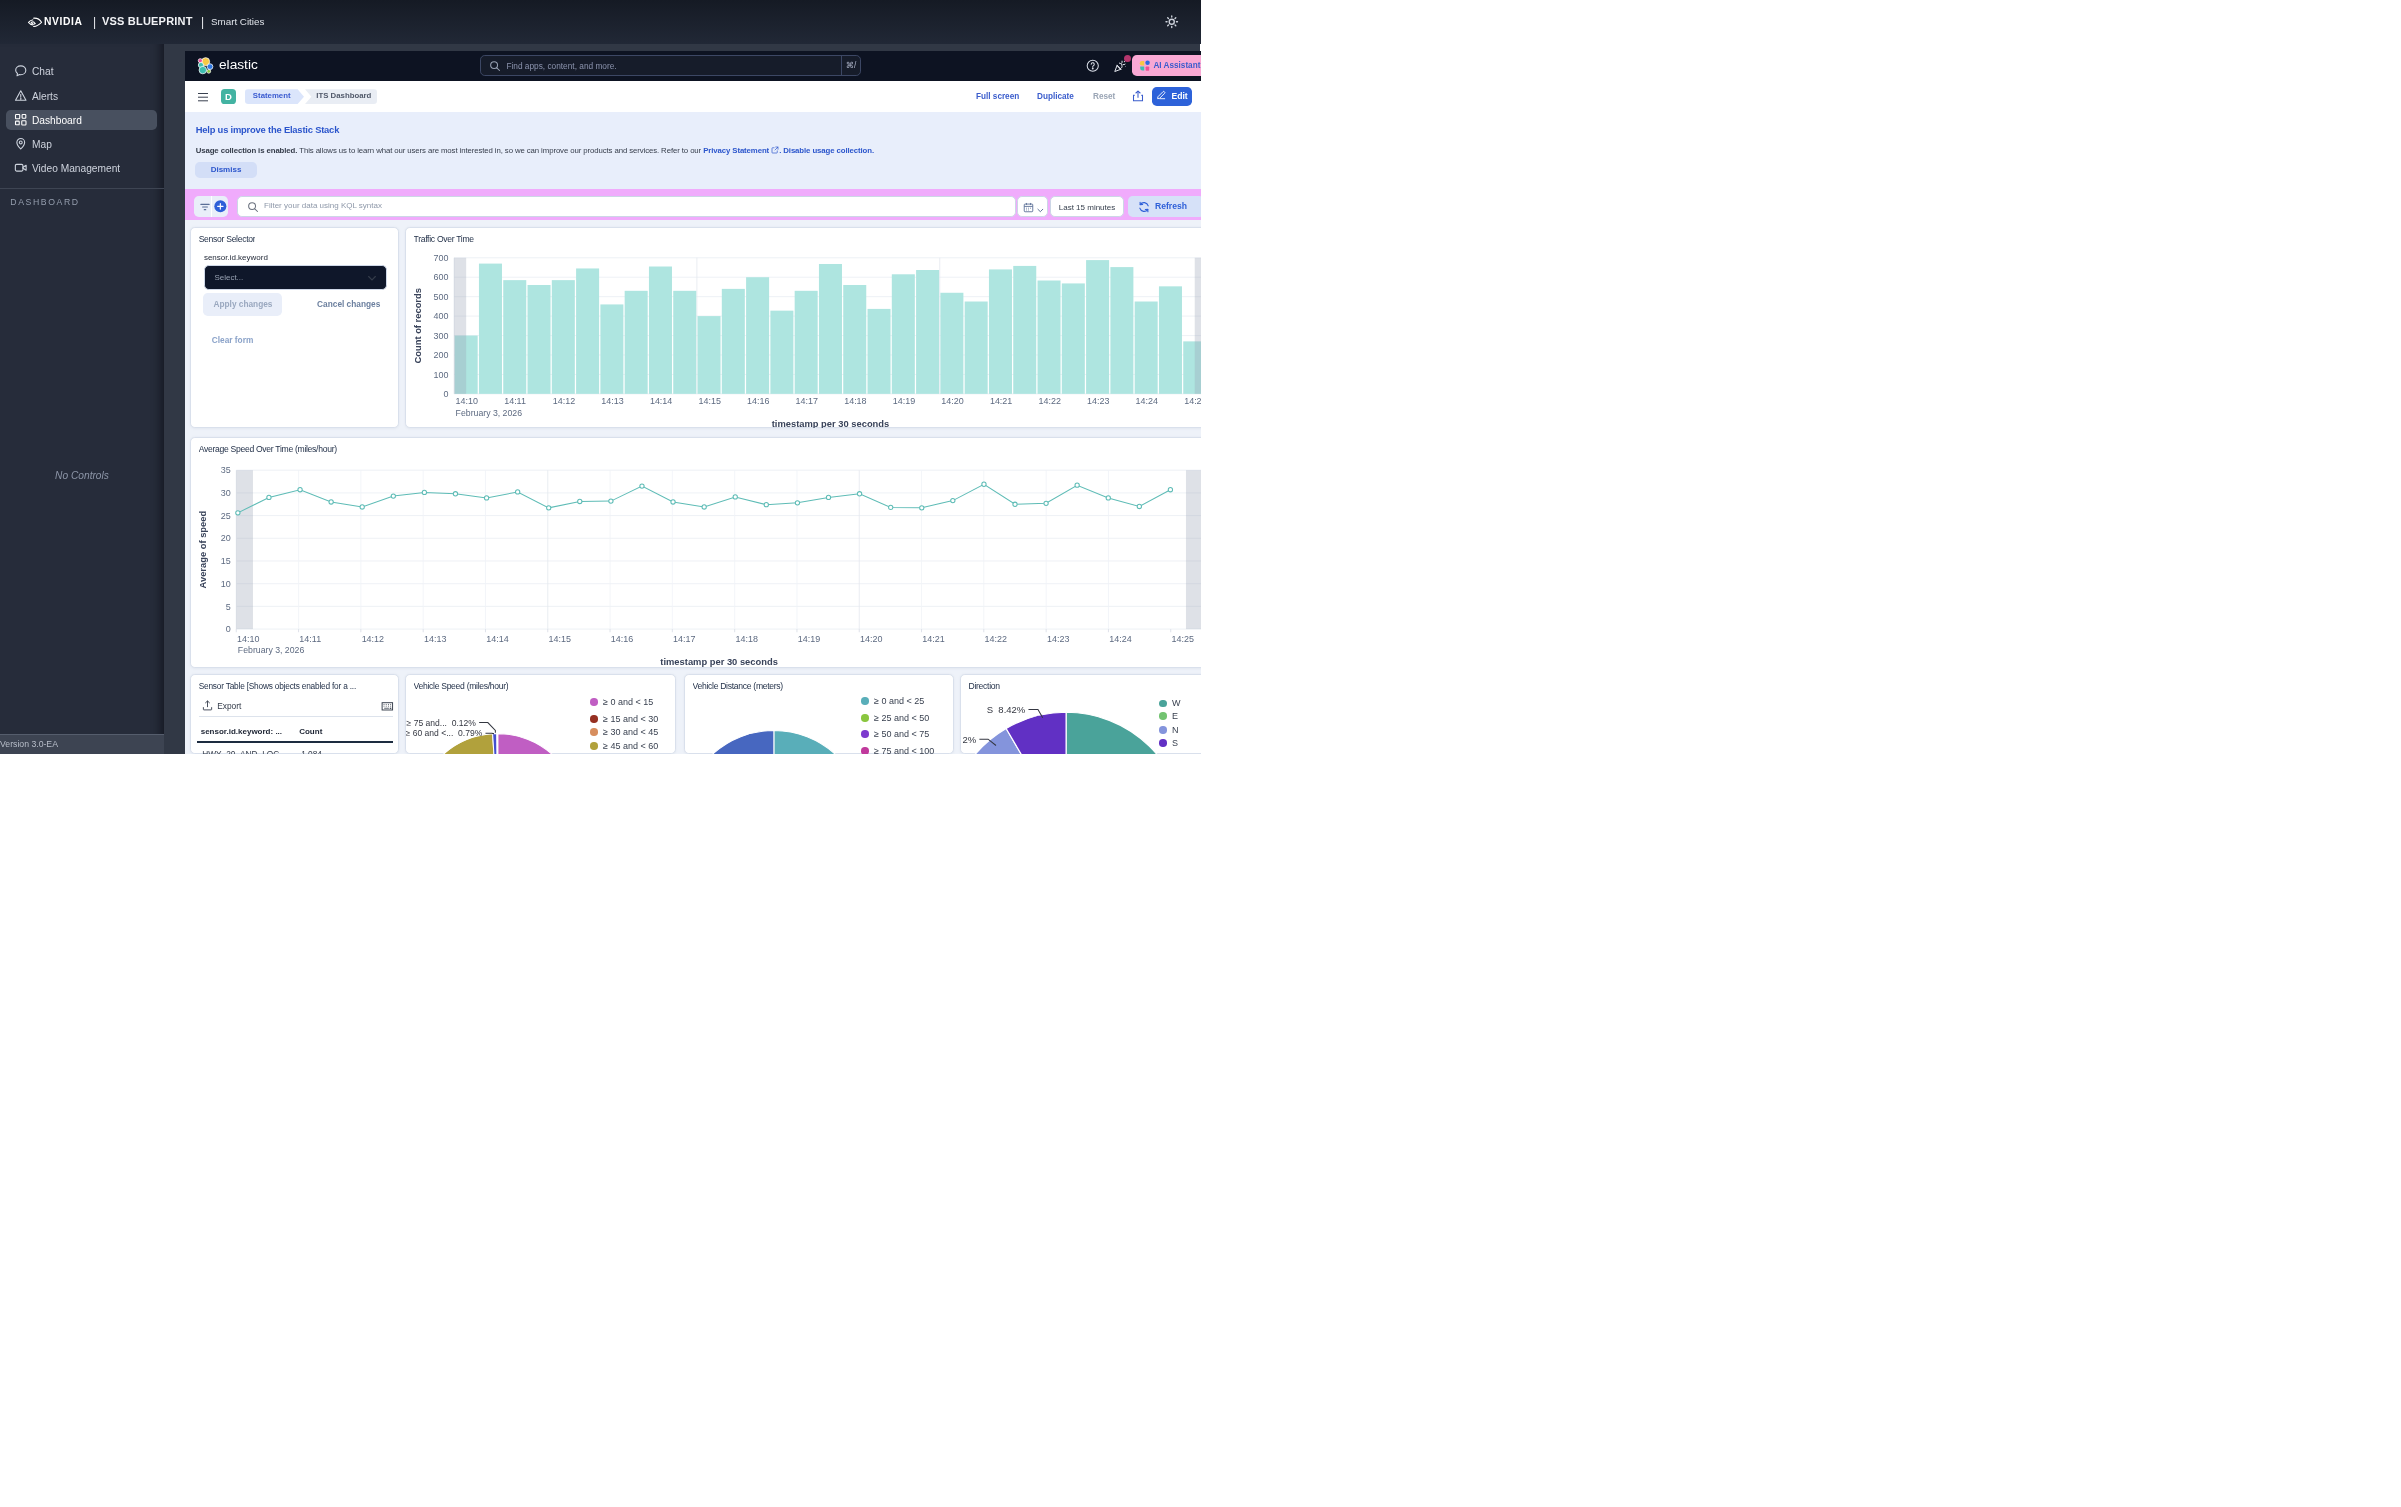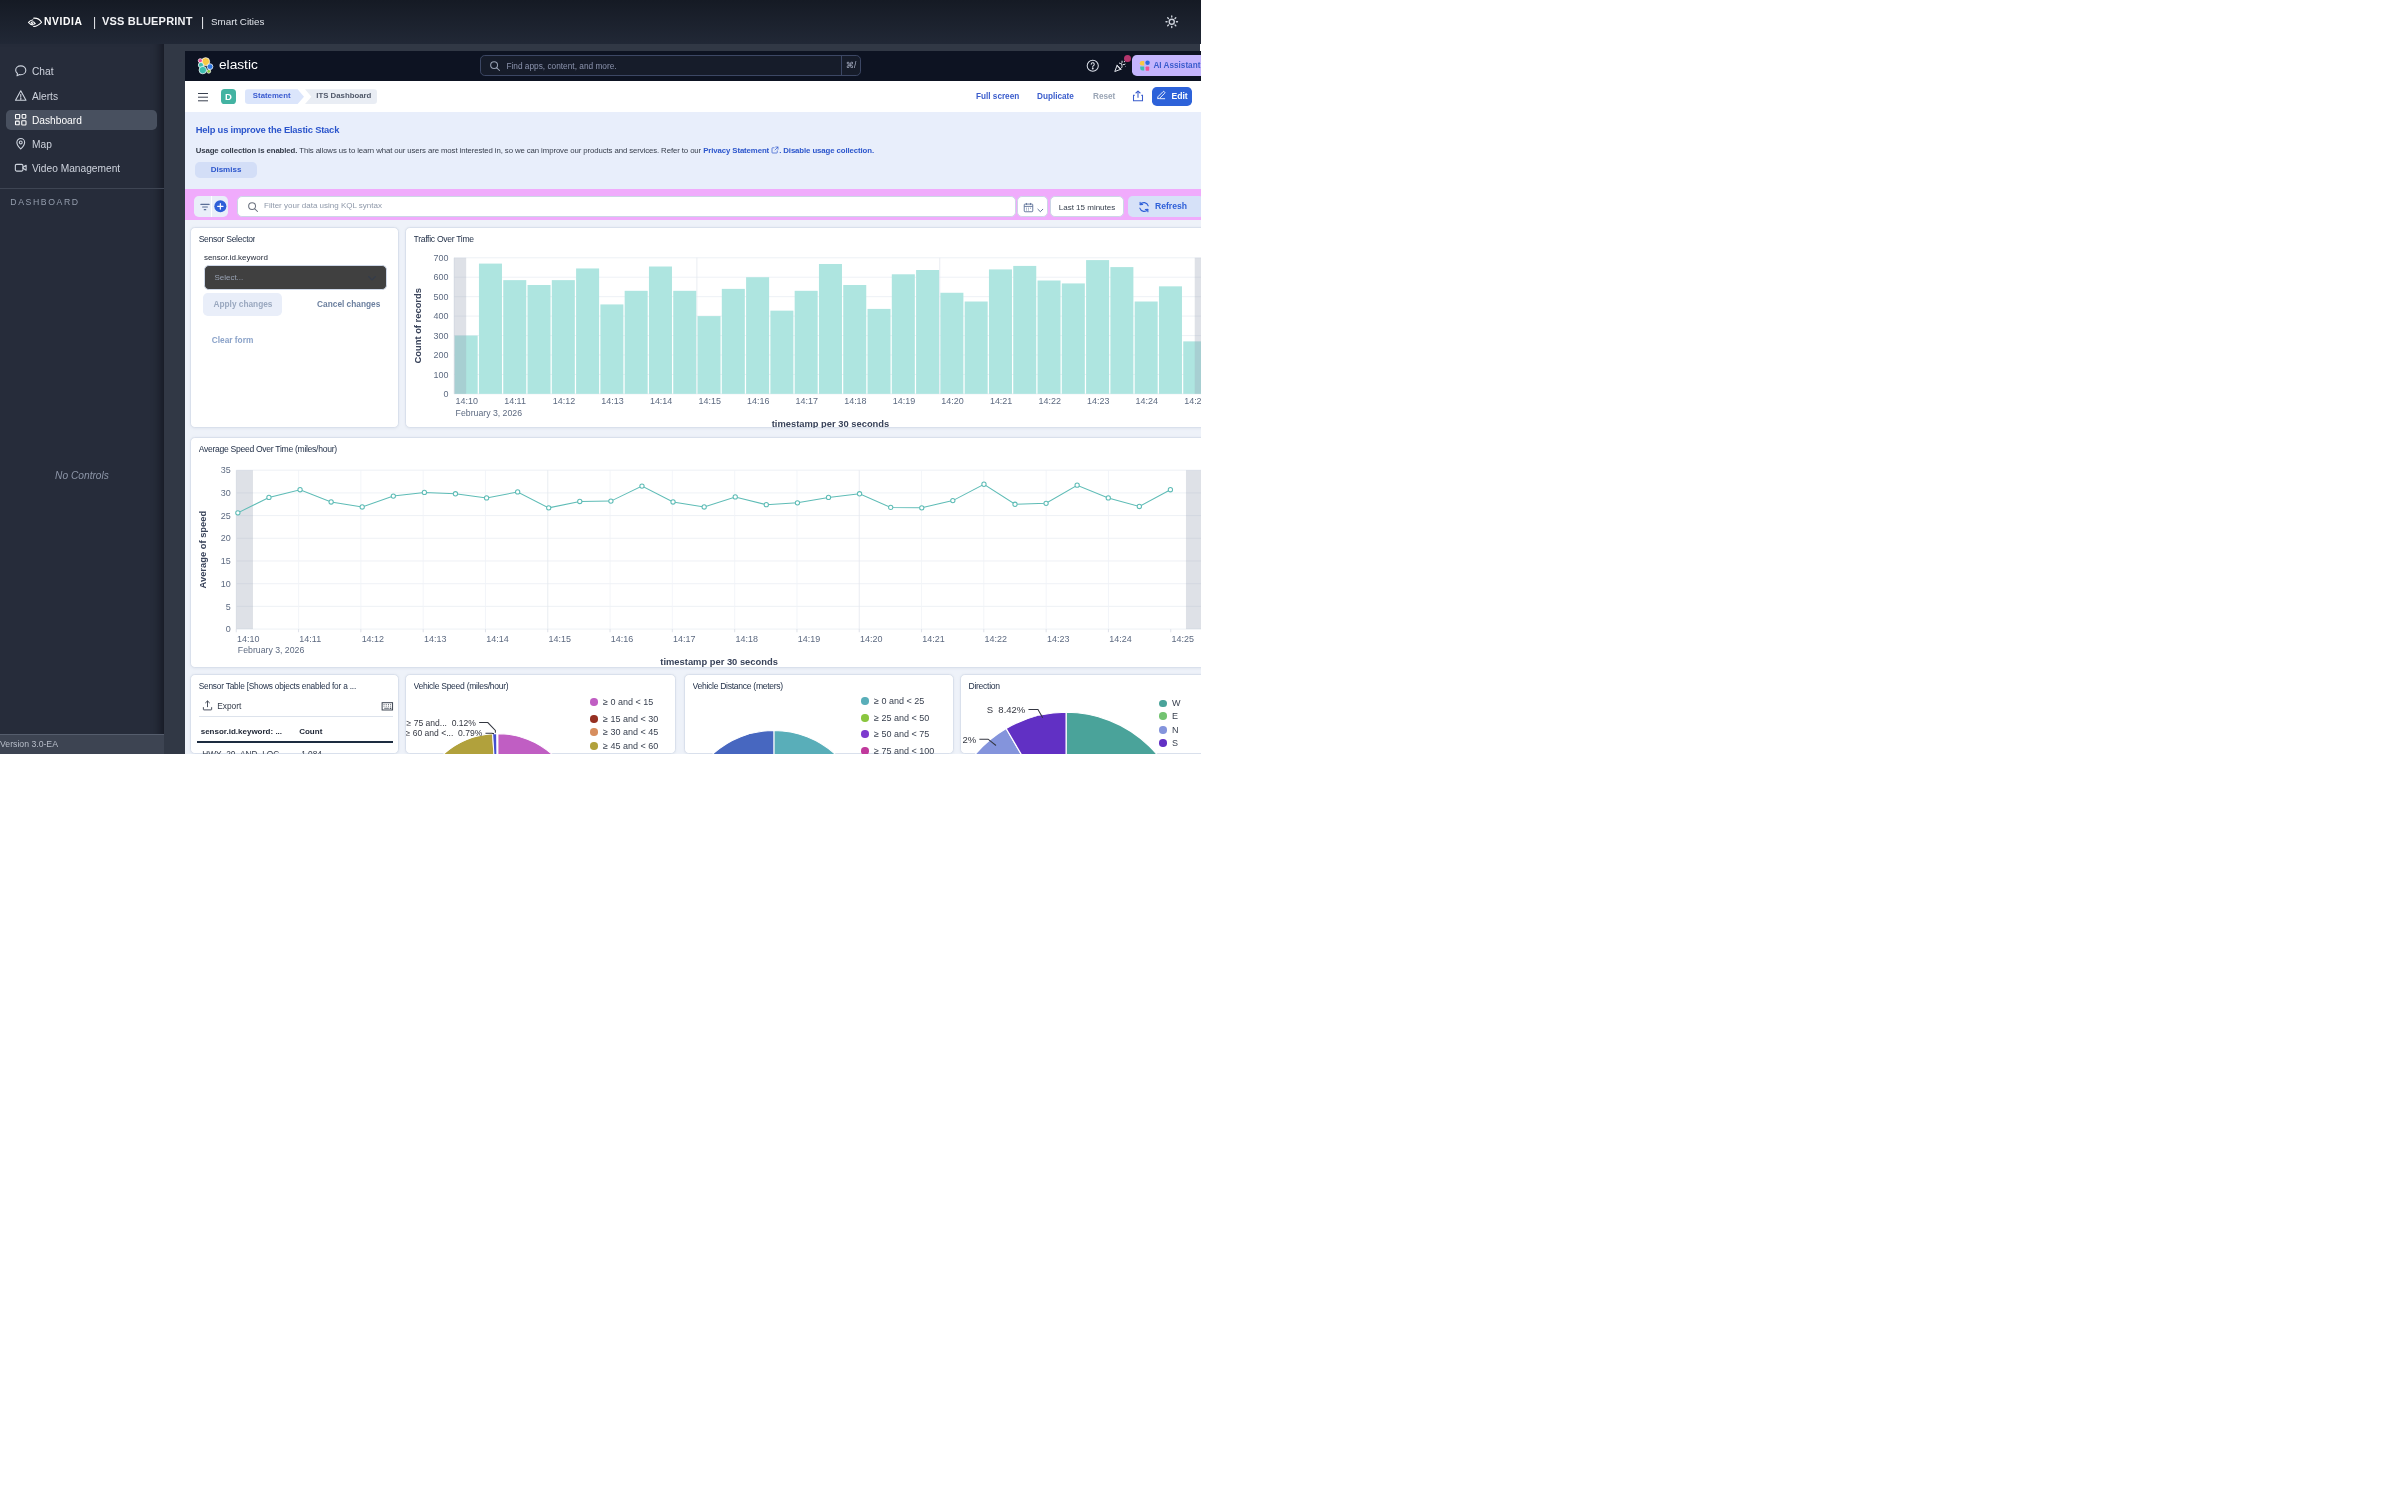--- a/index.html
+++ b/index.html
@@ -127,21 +127,21 @@
             <path d="M6.2 6.2a1.8 1.8 0 1 1 2.6 1.7c-.6.3-.8.7-.8 1.3v.4" stroke-linecap="round"></path>
             <circle cx="8" cy="11.3" r=".5" fill="#dbe0ea"></circle>
           </svg></span>
 <span class="abs" style="left:928px;top:8px"><svg width="14.3" height="14.3" viewBox="0 0 16 16" fill="none" stroke="#e6e9f0" stroke-width="1.1">
             <path d="M4.6 7 2 14l7-2.6z" stroke-linejoin="round"></path>
             <path d="M4.6 7c.4 2 2.4 4 4.4 4.4M7.2 4.6c1.2.2 2.3 1 2.7 2.2.4 1 .3 2-.1 2.8M10.2 2.4c.2.9 0 1.7-.5 2.4M13.5 5.8c-.7.5-1.5.7-2.3.5" stroke-linecap="round"></path>
             <circle cx="12.9" cy="2.9" r=".7" fill="#e6e9f0" stroke="none"></circle>
             <circle cx="14" cy="8.5" r=".5" fill="#e6e9f0" stroke="none"></circle>
           </svg></span>
 <span class="abs" style="left:939px;top:4px;width:7.1px;height:7.1px;border-radius:50%;background:#b5366d"></span>
-<div class="abs" style="left:947px;top:4.4px;width:77px;height:21px;background:#c4b5fd;border-radius:4.8px">
+<div class="abs" style="left:947px;top:4.4px;width:77px;height:21px;background:#f9a8d4;border-radius:4.8px">
  <span class="abs" style="left:7.1px;top:4.8px"><svg width="12" height="12" viewBox="0 0 16 16">
               <path d="M7 1.5H4a3 3 0 0 0 0 6h3z" fill="#f7c944" transform="translate(0,-.2)"></path>
               <circle cx="11.4" cy="3.8" r="3" fill="#2f6ae0"></circle>
               <path d="M7 8.7H1.6V11a3 3 0 0 0 3 3H7z" fill="#3ebeb0"></path>
               <rect x="8.8" y="8.7" width="4.8" height="5.5" rx="1" fill="#ee5096"></rect>
             </svg></span>
  <span class="abs" style="left:21.4px;top:5.6px;font-size:8.2px;font-weight:bold;color:#3a5ccc;white-space:nowrap">AI Assistant</span>
 </div>
 </div>
 <div id="crumbrow">
@@ -205,21 +205,21 @@
               <path d="M2.4 9.6a6 6 0 0 0 10.6 1.8"></path>
               <path d="m13.2 14.4-.2-3.2-3.2.2" stroke-linejoin="round"></path>
             </svg></span>
  <span class="abs" style="left:27px;top:5.2px;font-size:8.6px;font-weight:bold;color:#2e5fd8">Refresh</span>
 </div>
 </div>
 <div id="content"></div>
 <div class="panel" style="left:5.2px;top:176px;width:209px;height:201px">
 <div class="ptitle">Sensor Selector</div>
 <div class="abs" style="left:12.7px;top:25px;font-size:8px;color:#1d2433">sensor.id.keyword</div>
-<div class="abs" style="left:12.7px;top:37px;width:183px;height:25px;border:0.8px solid #cfd8e8;border-radius:4.8px;background:#404040">
+<div class="abs" style="left:12.7px;top:37px;width:183px;height:25px;border:0.8px solid #cfd8e8;border-radius:4.8px;background:#0f172a">
  <span class="abs" style="left:9.5px;top:7.1px;font-size:8px;color:#98a2b3">Select...</span>
  <span class="abs" style="right:8px;top:6.4px"><svg width="12" height="12" viewBox="0 0 16 16" fill="none" stroke="#343c4a" stroke-width="1.5" stroke-linecap="round">
               <path d="m3.5 6 4.5 4.5L12.5 6"></path>
             </svg></span>
 </div>
 <div class="abs" style="left:12.3px;top:65px;width:79px;height:23px;background:#e9eef9;border-radius:4.8px;color:#9aa8bf;font-size:8.3px;font-weight:bold;text-align:center;line-height:23px;white-space:nowrap">Apply changes</div>
 <div class="abs" style="left:114px;top:65px;width:87px;height:23px;color:#6b7f9e;font-size:8.3px;font-weight:bold;text-align:center;line-height:23px;white-space:nowrap">Cancel changes</div>
 <div class="abs" style="left:20.6px;top:107px;font-size:8.3px;font-weight:bold;color:#8ba3c9">Clear form</div>
 </div>
 <div class="panel" style="left:220px;top:176px;width:804px;height:201px">

